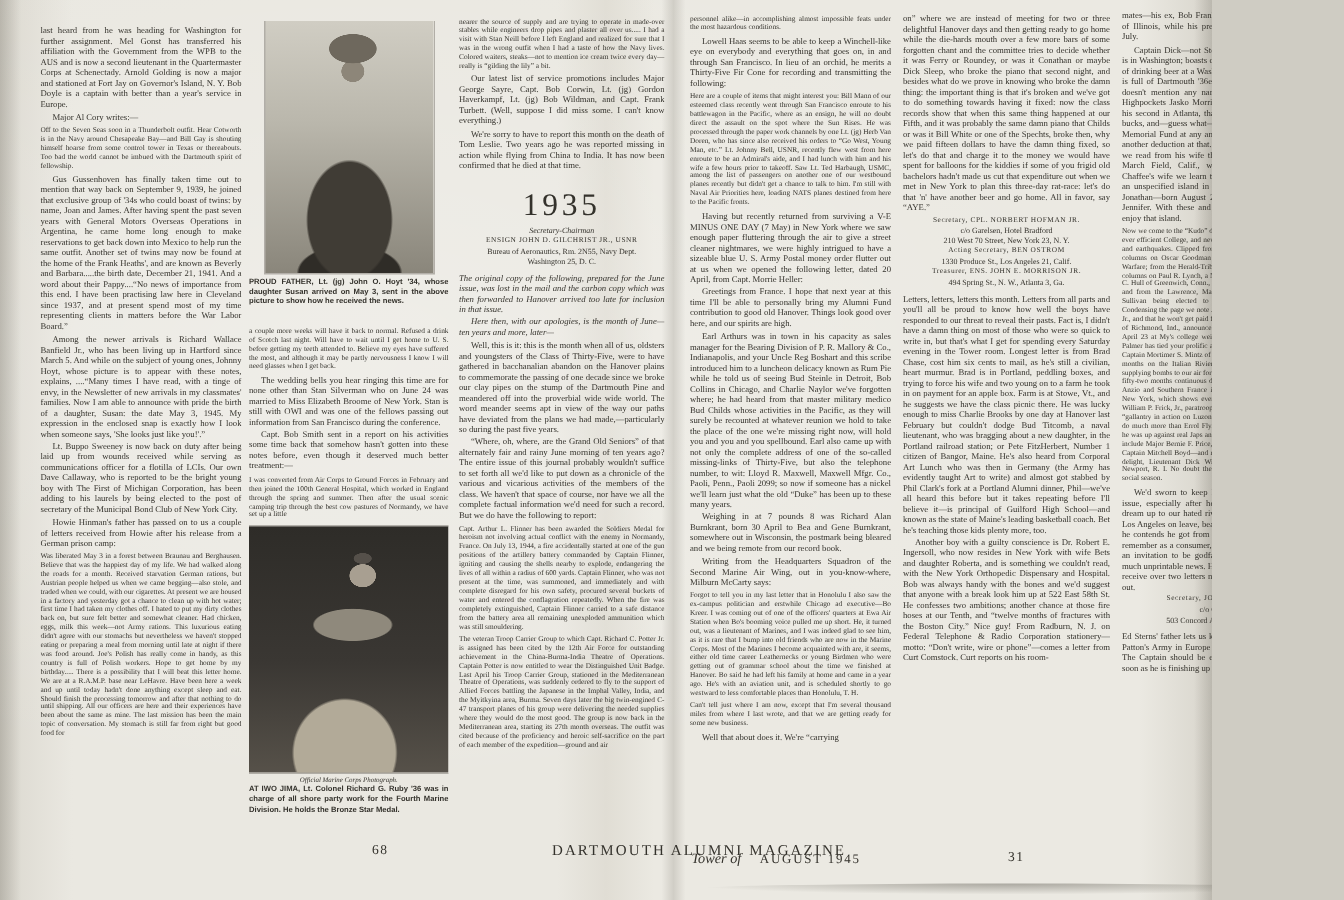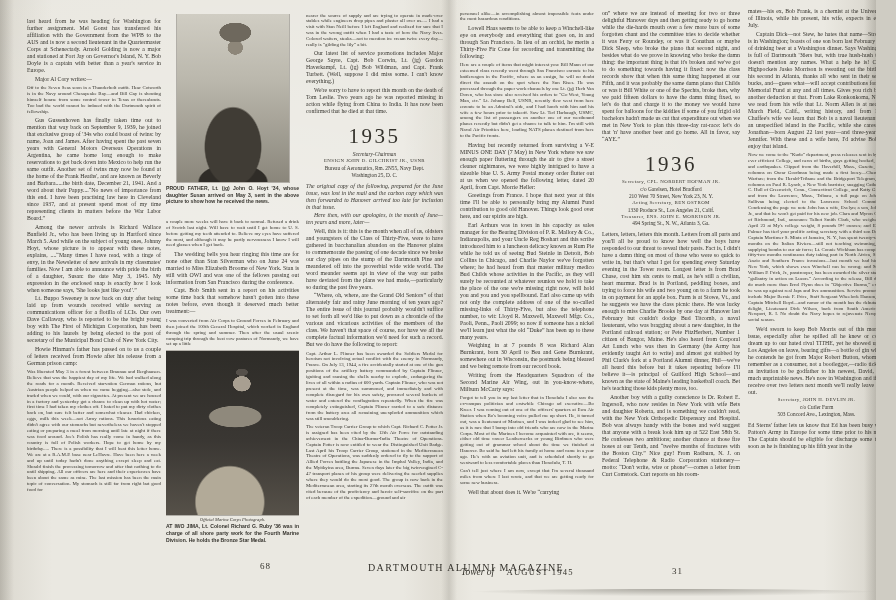--- a/index.html
+++ b/index.html
@@ -1,17 +1,17 @@
 <!DOCTYPE html>
 <html lang="en"><head>
 <meta charset="utf-8">
 <style>
   html,body{margin:0;padding:0;}
   body{width:896px;height:600px;background:#cfccc3;font-family:"Liberation Serif",serif;color:#34322c;}
-  .spread{position:relative;width:876px;height:600px;overflow:hidden;
+  .spread{position:relative;width:808px;height:600px;overflow:hidden;
     background:
       radial-gradient(ellipse 700px 420px at 30% 40%, rgba(255,255,255,.25), transparent 70%),
       linear-gradient(90deg,#dbd8cf 0%,#eae8e1 6%,#eae8e1 46%,#e0ddd4 50%,#ebe9e2 54%,#ebe9e2 94%,#d8d5cc 100%);
   }
   .edge{position:absolute;top:0;height:600px;pointer-events:none;}
   .edge.l{left:0;width:14px;background:linear-gradient(90deg,rgba(120,116,106,.35),transparent);}
   .edge.r{right:0;width:12px;background:linear-gradient(270deg,rgba(120,116,106,.3),transparent);}
   .gutter{position:absolute;left:441px;top:0;width:16px;height:600px;background:linear-gradient(90deg,transparent,rgba(140,136,126,.28) 50%,transparent);}
   .pageshadow{position:absolute;left:466px;top:589px;width:416px;height:7px;border-radius:50%;background:radial-gradient(ellipse at 50% 0,rgba(90,87,78,.45),transparent 75%);}
 
@@ -47,21 +47,21 @@
 
   .c1{left:27px;top:18px;width:134px;height:542px;}
   .c2{left:166px;top:14px;width:133px;height:548px;}
   .c3{left:306px;top:10px;width:137px;height:550px;}
   .c4{left:460px;top:8px;width:134px;height:550px;}
   .c5{left:602px;top:10px;width:138px;height:550px;}
   .c6{left:748px;top:8px;width:137px;height:552px;}
 
   .ft{position:absolute;white-space:nowrap;}
   .pgnum{font-size:9px;letter-spacing:1px;}
-  .ft68{left:260px;top:561px;text-align:right;}
+  .ft68{left:248px;top:561px;text-align:right;}
   .ftmag{left:352px;top:562px;font-size:10px;letter-spacing:1.4px;padding-left:16px;}
   .ftissue{left:461px;top:567px;font-size:9.5px;}
   .ftissue .caps{letter-spacing:1.2px;font-size:8.6px;margin-left:10px;}
   .ft69{left:672px;top:566px;}
 </style>
 </head>
 <body>
 
 <div class="spread">
   <div class="edge l"></div>
@@ -122,21 +122,20 @@
     <p class="p">Earl Arthurs was in town in his capacity as sales manager for the Bearing Division of P. R. Mallory &amp; Co., Indianapolis, and your Uncle Reg Boshart and this scribe introduced him to a luncheon delicacy known as Rum Pie while he told us of seeing Bud Steinle in Detroit, Bob Collins in Chicago, and Charlie Naylor we've forgotten where; he had heard from that master military medico Bud Childs whose activities in the Pacific, as they will surely be recounted at whatever reunion we hold to take the place of the one we're missing right now, will hold you and you and you spellbound. Earl also came up with not only the complete address of one of the so-called missing-links of Thirty-Five, but also the telephone number, to wit: Lloyd R. Maxwell, Maxwell Mfgr. Co., Paoli, Penn., Paoli 2099; so now if someone has a nickel we'll learn just what the old “Duke” has been up to these many years.</p>
     <p class="p">Weighing in at 7 pounds 8 was Richard Alan Burnkrant, born 30 April to Bea and Gene Burnkrant, somewhere out in Wisconsin, the postmark being bleared and we being remote from our record book.</p>
     <p class="p">Writing from the Headquarters Squadron of the Second Marine Air Wing, out in you-know-where, Milburn McCarty says:</p>
     <p class="fine">Forgot to tell you in my last letter that in Honolulu I also saw the ex-campus politician and erstwhile Chicago ad executive—Bo Kreer. I was coming out of one of the officers' quarters at Ewa Air Station when Bo's booming voice pulled me up short. He, it turned out, was a lieutenant of Marines, and I was indeed glad to see him, as it is rare that I bump into old friends who are now in the Marine Corps. Most of the Marines I become acquainted with are, it seems, either old time career Leathernecks or young Birdmen who were getting out of grammar school about the time we finished at Hanover. Bo said he had left his family at home and came in a year ago. He's with an aviation unit, and is scheduled shortly to go westward to less comfortable places than Honolulu, T. H.</p>
     <p class="fine">Can't tell just where I am now, except that I'm several thousand miles from where I last wrote, and that we are getting ready for some new business.</p>
     <p class="p">Well that about does it. We're “carrying</p>
   </div>
 
   <div class="col c5">
     <p class="p cont">on” where we are instead of meeting for two or three delightful Hanover days and then getting ready to go home while the die-hards mouth over a few more bars of some forgotten chant and the committee tries to decide whether it was Ferry or Roundey, or was it Conathan or maybe Dick Sleep, who broke the piano that second night, and besides what do we prove in knowing who broke the damn thing: the important thing is that it's broken and we've got to do something towards having it fixed: now the class records show that when this same thing happened at our Fifth, and it was probably the same damn piano that Childs or was it Bill White or one of the Spechts, broke then, why we paid fifteen dollars to have the damn thing fixed, so let's do that and charge it to the money we would have spent for balloons for the kiddies if some of you frigid old bachelors hadn't made us cut that expenditure out when we met in New York to plan this three-day rat-race: let's do that 'n' have another beer and go home. All in favor, say “AYE.”</p>
-    <h2 class="year">1936</h2>
     <div class="offs">
       <div class="off sc">Secretary, CPL. NORBERT HOFMAN JR.</div>
       <div class="off">c/o Garelsen, Hotel Bradford</div>
       <div class="off">210 West 70 Street, New York 23, N. Y.</div>
       <div class="off sc">Acting Secretary, BEN OSTROM</div>
       <div class="off">1330 Produce St., Los Angeles 21, Calif.</div>
       <div class="off sc">Treasurer, ENS. JOHN E. MORRISON JR.</div>
       <div class="off">494 Spring St., N. W., Atlanta 3, Ga.</div>
     </div>
     <p class="p cont">Letters, letters, letters this month. Letters from all parts and you'll all be proud to know how well the boys have responded to our threat to reveal their pasts. Fact is, I didn't have a damn thing on most of those who were so quick to write in, but that's what I get for spending every Saturday evening in the Tower room. Longest letter is from Brad Chase, cost him six cents to mail, as he's still a civilian, heart murmur. Brad is in Portland, peddling boxes, and trying to force his wife and two young on to a farm he took in on payment for an apple box. Farm is at Stowe, Vt., and he suggests we have the class picnic there. He was lucky enough to miss Charlie Brooks by one day at Hanover last February but couldn't dodge Bud Titcomb, a naval lieutenant, who was bragging about a new daughter, in the Portland railroad station; or Pete FitzHerbert, Number 1 citizen of Bangor, Maine. He's also heard from Corporal Art Lunch who was then in Germany (the Army has evidently taught Art to write) and almost got stabbed by Phil Clark's fork at a Portland Alumni dinner, Phil—we've all heard this before but it takes repeating before I'll believe it—is principal of Guilford High School—and known as the state of Maine's leading basketball coach. Bet he's teaching those kids plenty more, too.</p>

